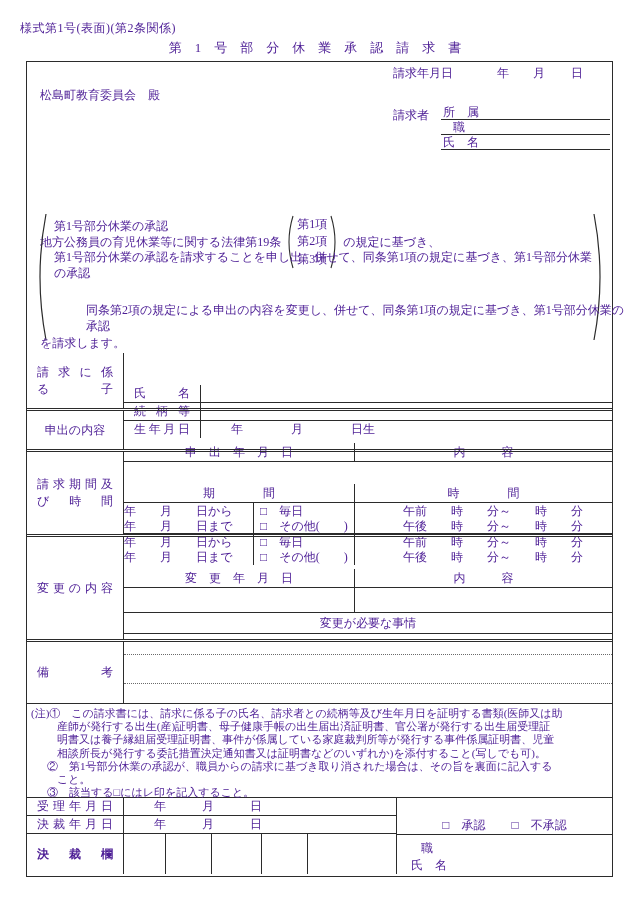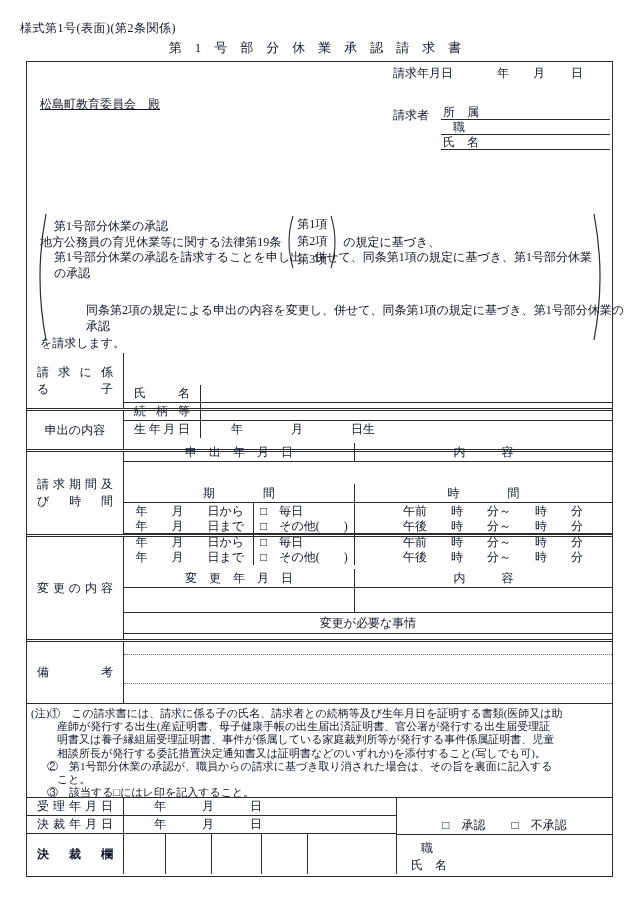--- a/index.html
+++ b/index.html
@@ -1,31 +1,31 @@
 <!DOCTYPE html>
 <html><head>
 <meta charset="utf-8">
 <style>
   * { margin:0; padding:0; box-sizing:border-box; }
   html,body { background:#fff; }
   .page {
     position:relative; width:630px; height:903px; margin:0 auto;
-    background:#fff; color:#0f172a;
+    background:#fff; color:#4c1d95;
     font-family:"Liberation Serif","DejaVu Serif",serif;
     font-size:12px; overflow:hidden;
   }
   .pre { white-space:pre-line; }
   .form-note { position:absolute; top:20px; left:20px; letter-spacing:.5px; }
   .doc-title { position:absolute; top:39px; left:0; width:100%; text-align:center; font-size:13px; }
   .main-box { position:absolute; top:61px; left:26px; width:587px; height:816px; border:1px solid #2b2b2b; }
 
   
   .req-date { position:absolute; top:3px; left:366px; }
   .req-date .u1 { margin-left:44px; } .req-date .u2 { margin-left:24px; } .req-date .u3 { margin-left:26px; }
-  .addressee { position:absolute; top:34px; left:13px;text-decoration:underline; }
+  .addressee { position:absolute; top:25px; left:13px; }
   .claimant { position:absolute; top:43px; left:366px; display:flex; }
   .claimant .who { margin-right:12px; padding-top:2px; }
   .claimant .fields { width:169px; }
   .claimant .field { height:15px; border-bottom:1px solid #2b2b2b; line-height:15px; padding-left:2px; }
   .claimant .field.pos { padding-left:12px; }
   .law { position:absolute; top:150px; left:13px; height:60px; display:flex; align-items:center; gap:3px; }
   .law .clauses { line-height:17.5px; text-align:center; }
   .paren-svg { display:block; }
   .bigparen { position:absolute; top:150px; }
   .bigparen.l { left:5px; } .bigparen.r { left:566px; }
@@ -49,21 +49,21 @@
   .vc { display:flex; flex-direction:column; justify-content:center; }
   .sec-child { height:55px; }
   .sec-child .row { height:18px; } .sec-child .row:last-child { height:19px; }
   .birth-val { padding-left:30px; }
   .sec-mous { height:38px; }
   .hdr { height:19px; line-height:18px; }
   .wcol { width:231px; flex-shrink:0; }
   .sec-kikan { height:82px; }
   .blk { height:31px; font-size:12px; }
   .blk .ln { line-height:15px; }
-  .datec { width:130px; flex-shrink:0; text-align:right; padding-right:9px; padding-top:1px; }
+  .datec { width:130px; flex-shrink:0; text-align:left; padding-right:9px; padding-top:1px; }
   .chkc { width:101px; flex-shrink:0; padding-left:6px; padding-top:1px; }
   .timec { flex:1; padding-left:48px; padding-top:1px; }
   .sec-henk { height:102px; }
   .h25 { height:25px; } .h21 { height:21px; line-height:20px; } .hrest { flex:1; }
   .sec-biko { height:62px; border-bottom:1px solid #2b2b2b; }
   .biko-body { position:relative; flex:1; }
   .dotted { position:absolute; left:0; right:0; border-bottom:1px dotted #6a6a6a; }
   .dot1 { top:12px; } .dot2 { top:41px; }
   .sec-notes { height:94px; border-bottom:1px solid #2b2b2b; display:block; padding:3px 4px 0 30px; font-size:11px; line-height:13.2px; }
   .note { white-space:pre-line; }

